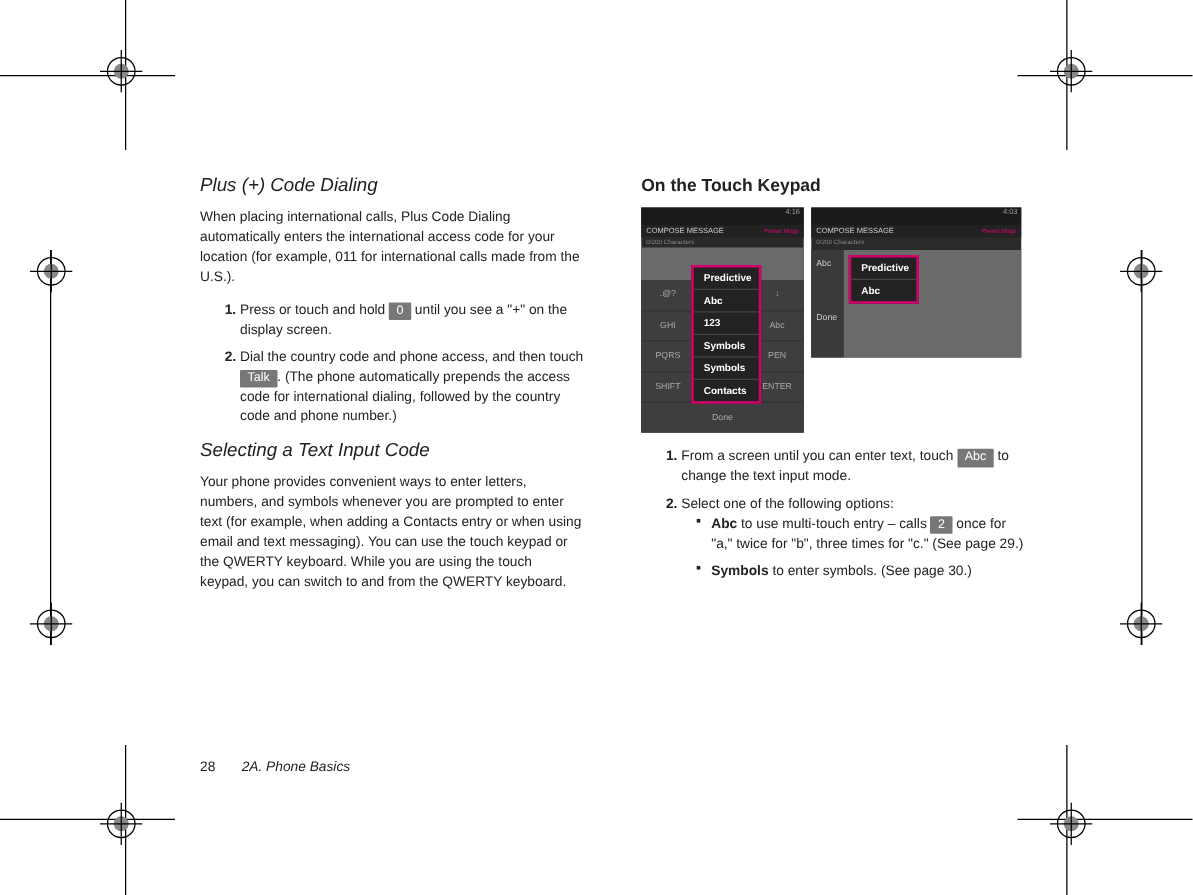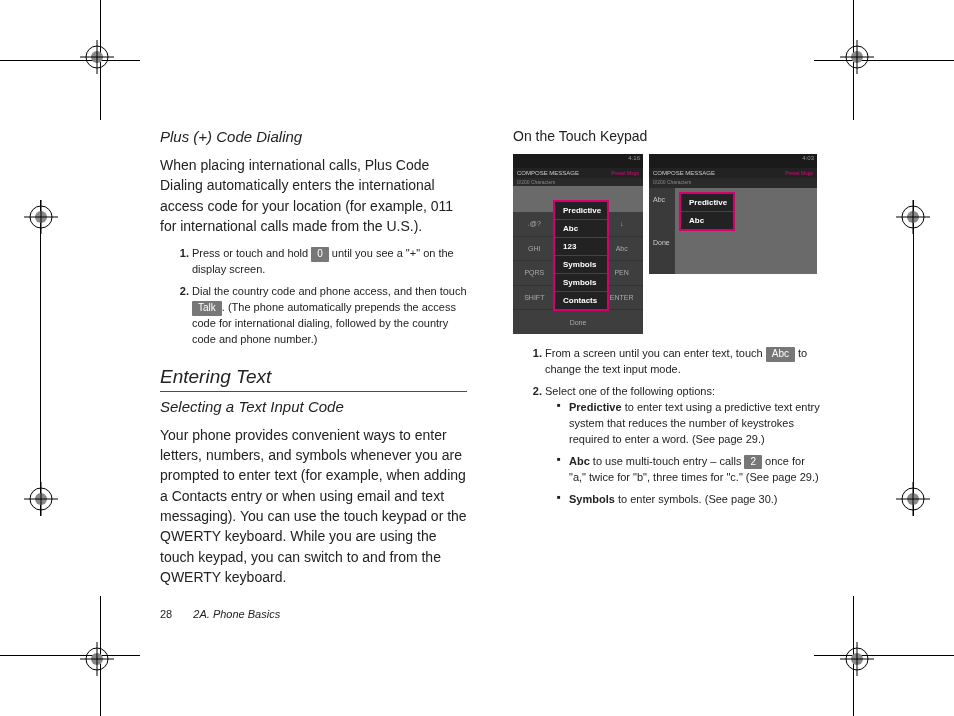--- a/index.html
+++ b/index.html
@@ -8,21 +8,21 @@
     width: 954px;
     height: 716px;
     font-family: Arial, Helvetica, sans-serif;
     background: #ffffff;
     position: relative;
     overflow: hidden;
   }
   .page-content {
     position: absolute;
     left: 160px;
-    top: 128px;
+    top: 140px;
     width: 660px;
     display: flex;
     gap: 46px;
   }
   .col {
     width: 315px;
   }
   .h2 {
     font-size: 15px;
     font-style: italic;
@@ -34,26 +34,26 @@
     font-size: 19px;
     font-style: italic;
     font-weight: 400;
     margin: 18px 0 6px 0;
     color: #222;
     border-bottom: 1px solid #d6006d;
     padding-bottom: 3px;
   }
   .h3 {
     font-size: 14px;
-    font-weight: 400;
+    font-weight: 700;
     margin: 0 0 10px 0;
     color: #222;
   }
   p {
-    font-size: 14px;
+    font-size: 11px;
     line-height: 1.45;
     margin: 0 0 10px 0;
     color: #222;
   }
   ol {
     padding-left: 32px;
     margin: 0 0 10px 0;
   }
   ol li {
     font-size: 11px;
@@ -261,21 +261,20 @@
     <div class="h2">Plus (+) Code Dialing</div>
     <p>When placing international calls, Plus Code Dialing automatically enters the international access code for your location (for example, 011 for international calls made from the U.S.).</p>
     <ol>
       <li>
         <span>Press or touch and hold </span><span class="key">0</span><span> until you see a "+" on the display screen.</span>
       </li>
       <li>
         <span>Dial the country code and phone access, and then touch </span><span class="key">Talk</span><span>. (The phone automatically prepends the access code for international dialing, followed by the country code and phone number.)</span>
       </li>
     </ol>
-    <div class="h1">Entering Text</div>
     <div class="h2">Selecting a Text Input Code</div>
     <p>Your phone provides convenient ways to enter letters, numbers, and symbols whenever you are prompted to enter text (for example, when adding a Contacts entry or when using email and text messaging). You can use the touch keypad or the QWERTY keyboard. While you are using the touch keypad, you can switch to and from the QWERTY keyboard.</p>
   </div>
 
   <div class="col">
     <div class="h3">On the Touch Keypad</div>
 
     <div class="mocks">
 
       <div class="mock1">
@@ -328,21 +327,20 @@
       </div>
     </div>
 
     <ol>
       <li>
         <span>From a screen until you can enter text, touch </span><span class="key">Abc</span><span> to change the text input mode.</span>
       </li>
       <li>
         <span>Select one of the following options:</span>
         <ul class="bullets">
-          <li><b>Predictive</b><span> to enter text using a predictive text entry system that reduces the number of keystrokes required to enter a word. (See page 29.)</span></li>
           <li><b>Abc</b><span> to use multi-touch entry – calls </span><span class="key">2</span><span> once for "a," twice for "b", three times for "c." (See page 29.)</span></li>
           <li><b>Symbols</b><span> to enter symbols. (See page 30.)</span></li>
         </ul>
       </li>
     </ol>
   </div>
 </div>
 
 <div class="footer">
   <span class="pn">28</span>

